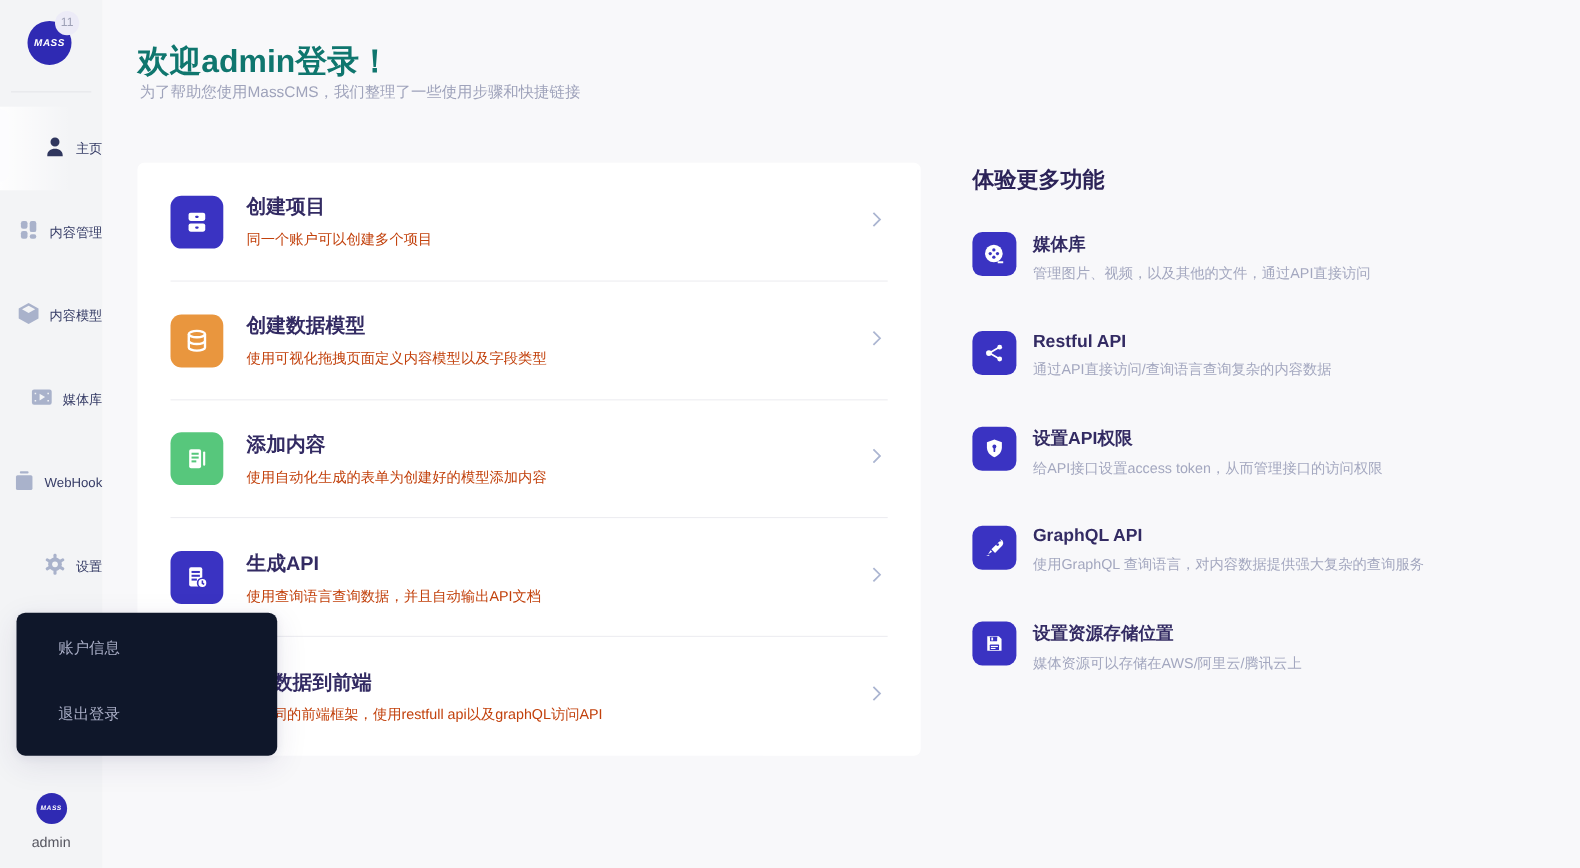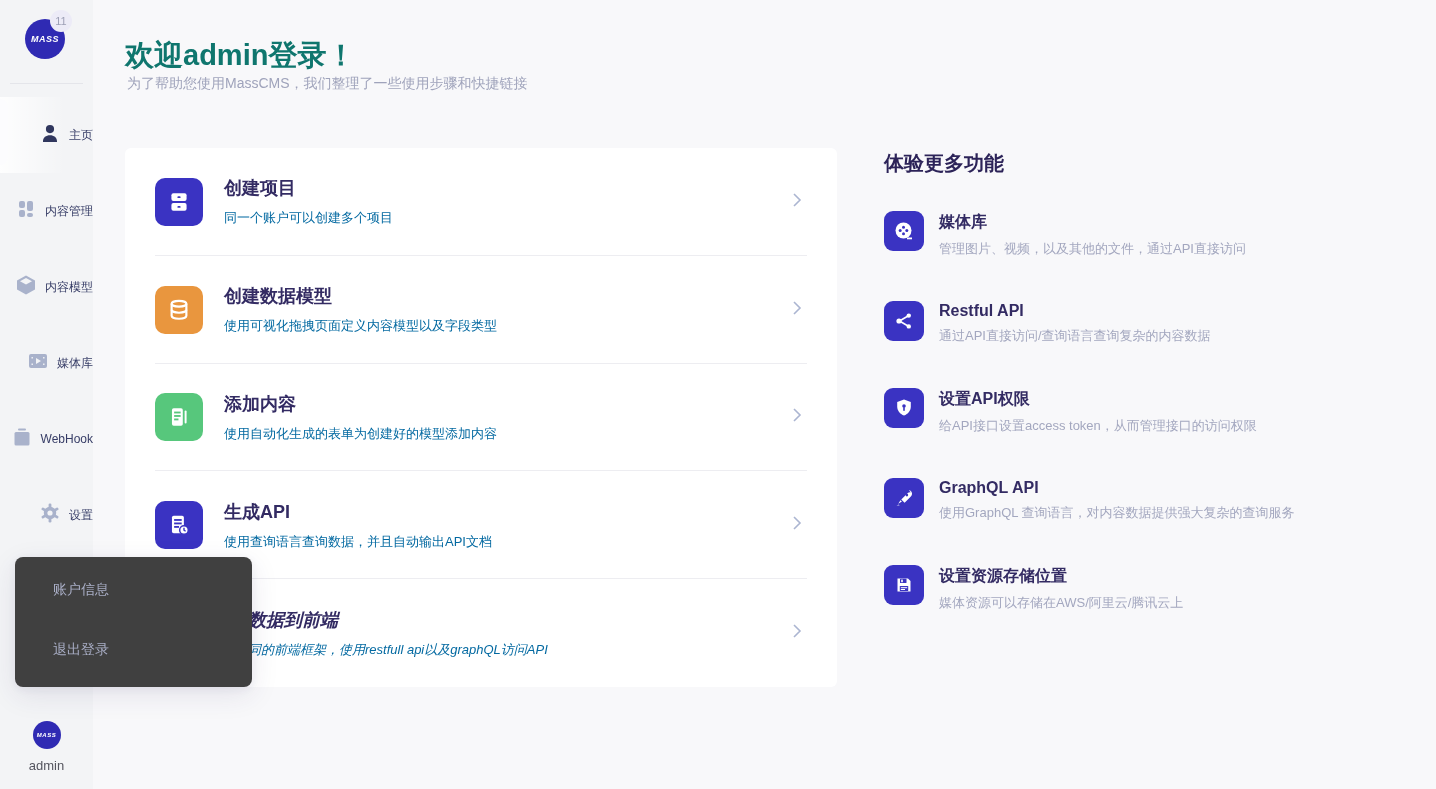--- a/index.html
+++ b/index.html
@@ -61,44 +61,44 @@
   }
   .step-row:not(:last-child)::after {
     content:""; position:absolute; left:30px; right:30px; bottom:0; height:1px; background:#ededf1;
   }
   .step-icon {
     width:48px; height:48px; border-radius:10px; flex:0 0 48px;
     display:flex; align-items:center; justify-content:center;
   }
   .step-icon svg { width:26px; height:26px; }
   .step-text { margin-left:21px; }
-  .step-row--shifted .step-text { margin-left:45px;font-style:italic; }
+  .step-row--shifted .step-text { margin-left:45px; }
   .step-title { font-size:18px; font-weight:bold; color:#332b63; }
-  .step-desc { font-size:13px; color:#0369a1; margin-top:9px; }
+  .step-desc { font-size:13px; color:#c2410c; margin-top:9px; }
   .chevron { position:absolute; right:32px; top:50%; transform:translateY(-50%); }
   .chevron svg { width:16px; height:16px; stroke:#abb5d1; stroke-width:1.6; fill:none; }
 
   
   .features { position:absolute; left:884px; top:150px; width:520px; }
   .features-heading { font-size:20px; font-weight:bold; color:#2c2358; }
   .features-list { margin-top:34px; }
   .feature-item { display:flex; margin-bottom:43px; cursor:pointer; }
   .feature-icon {
     width:40px; height:40px; border-radius:9px; background:#3a33c2; flex:0 0 40px;
     display:flex; align-items:center; justify-content:center;
   }
   .feature-icon svg { width:22px; height:22px; }
   .feature-text { margin-left:15px; }
   .feature-title { font-size:16px; font-weight:bold; color:#332b63; margin-top:1px; }
   .feature-desc { font-size:13px; color:#a3a7bf; margin-top:7px; }
 
   
   .user-menu {
     position:absolute; left:15px; top:557px; width:237px; height:130px;
-    background:#404040; border-radius:8px; z-index:20;
+    background:#0f172a; border-radius:8px; z-index:20;
     box-shadow:0 8px 28px rgba(46,44,98,.10), 0 2px 8px rgba(46,44,98,.06);
     padding-top:3px;
   }
   .user-menu-item {
     height:60px; display:flex; align-items:center; padding-left:38px;
     font-size:14px; color:#a9aec6; cursor:pointer;
   }
 </style>
 </head>
 <body>

